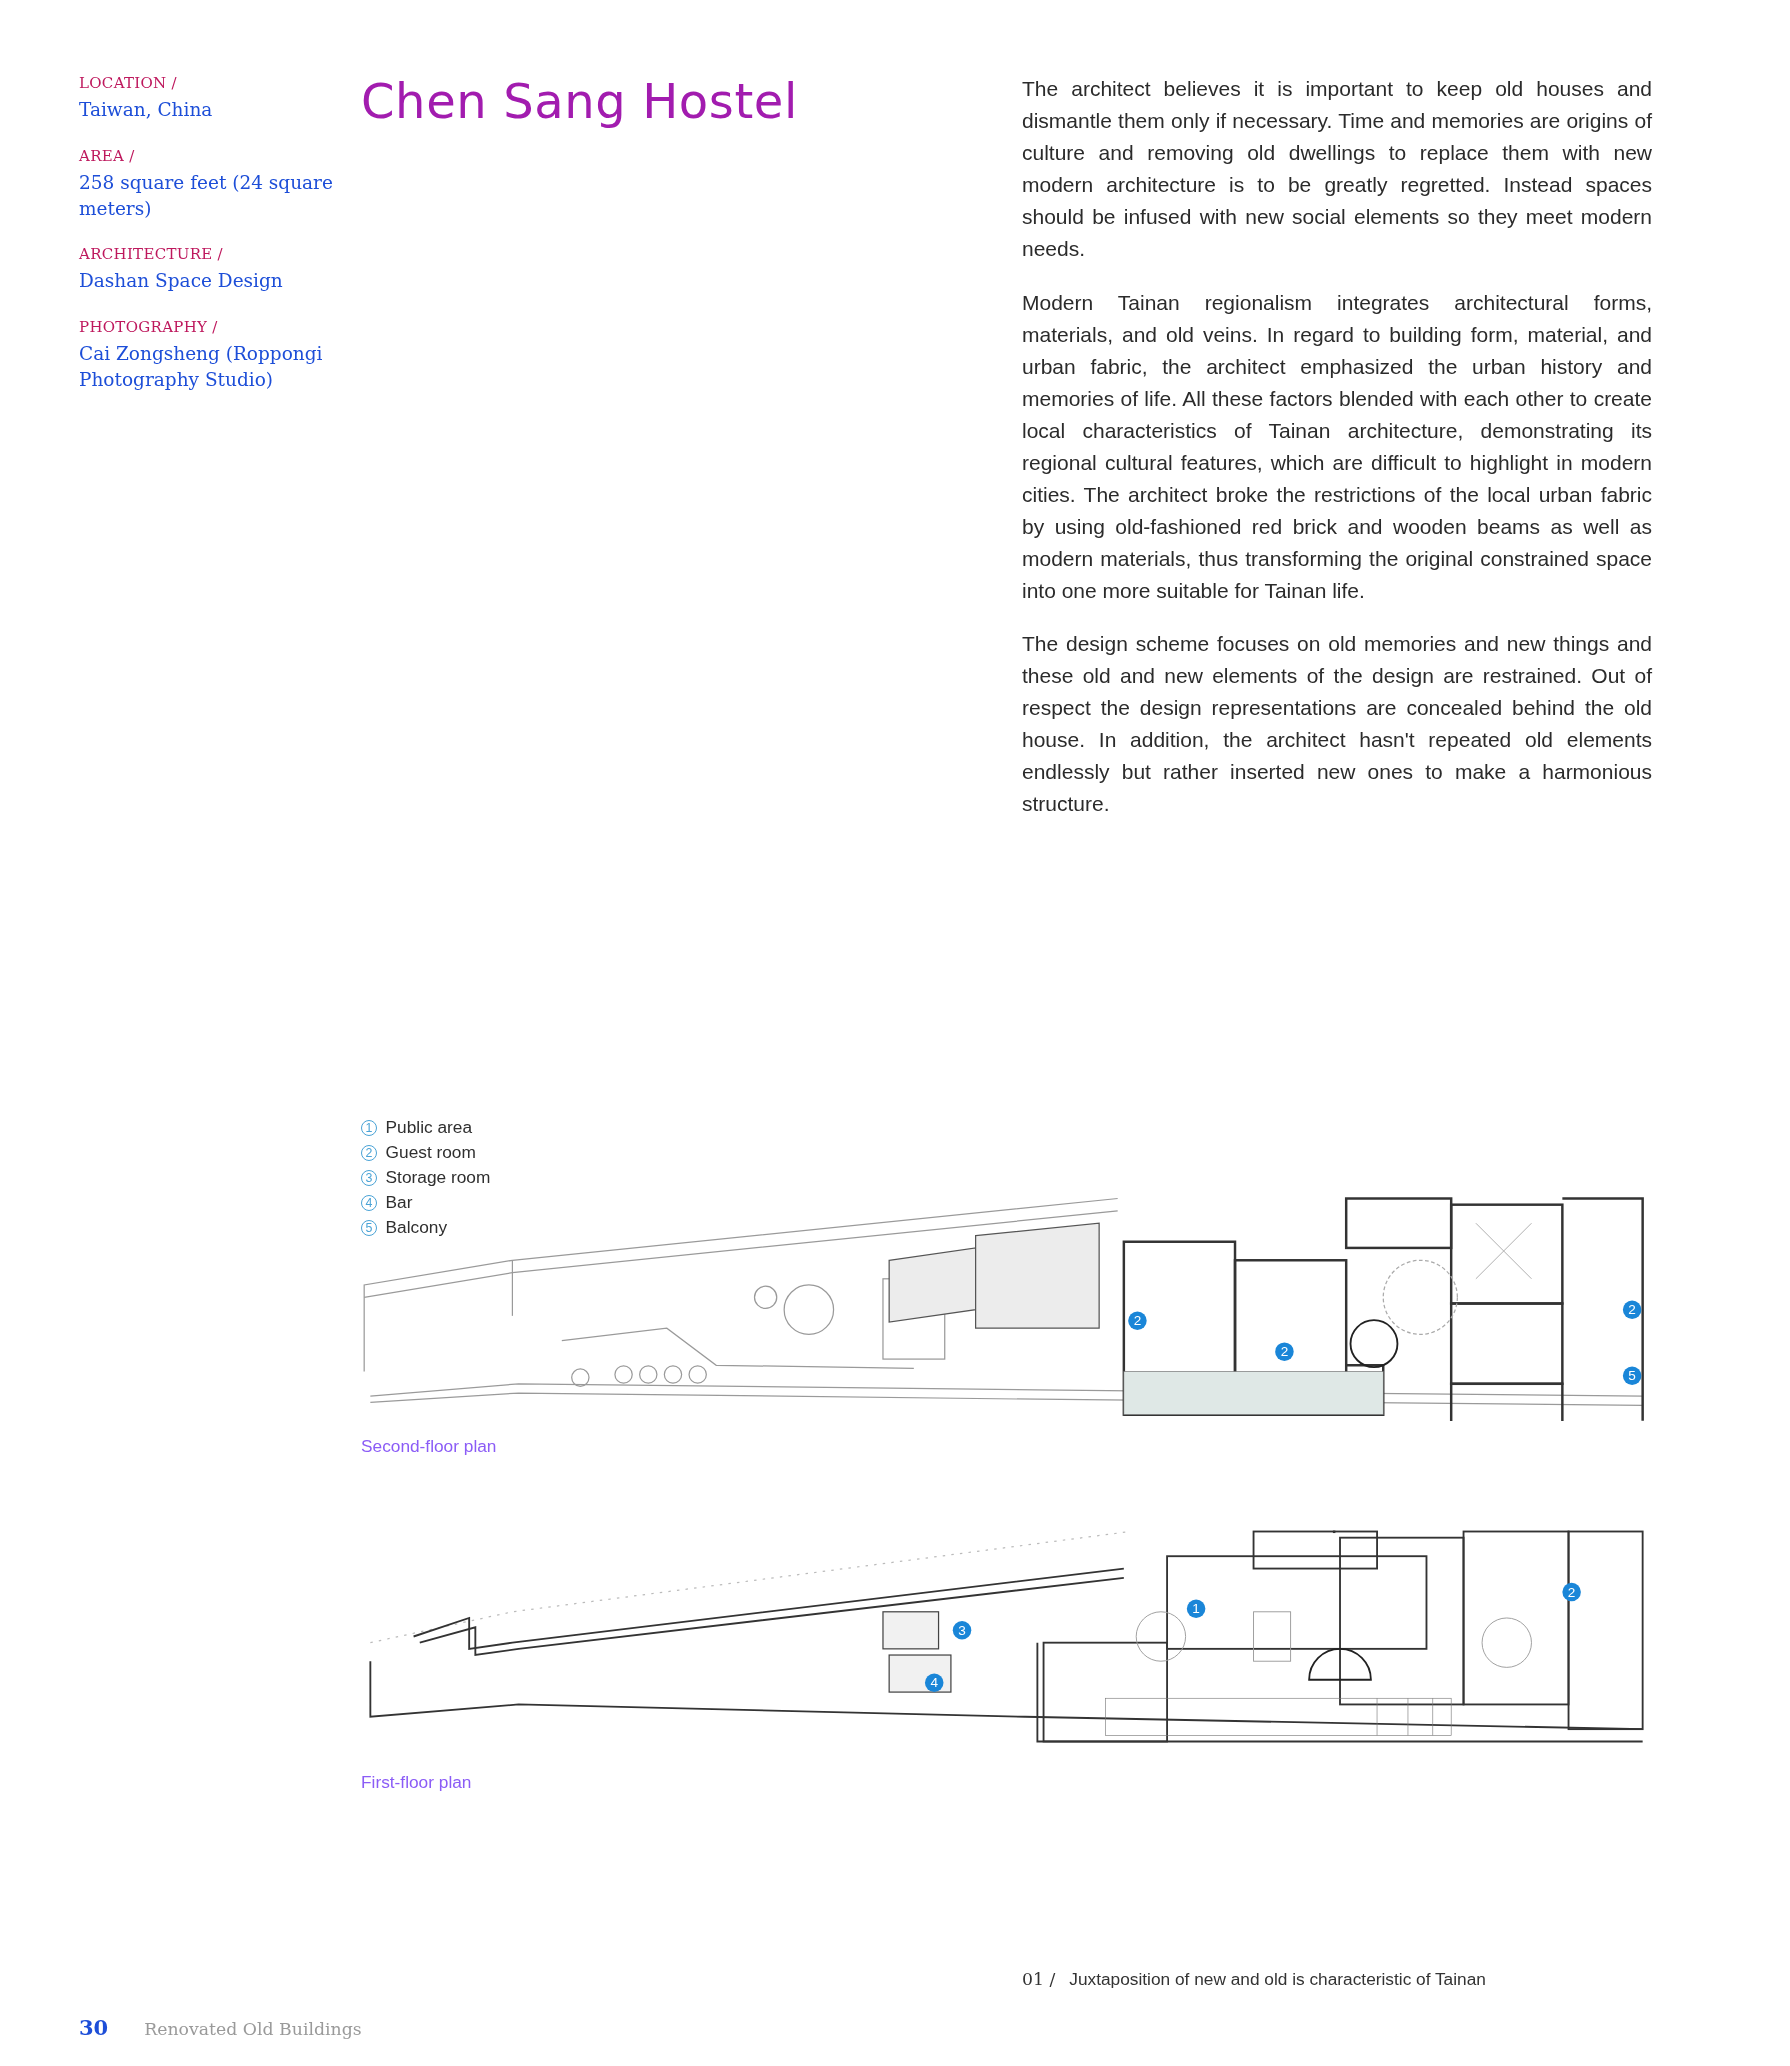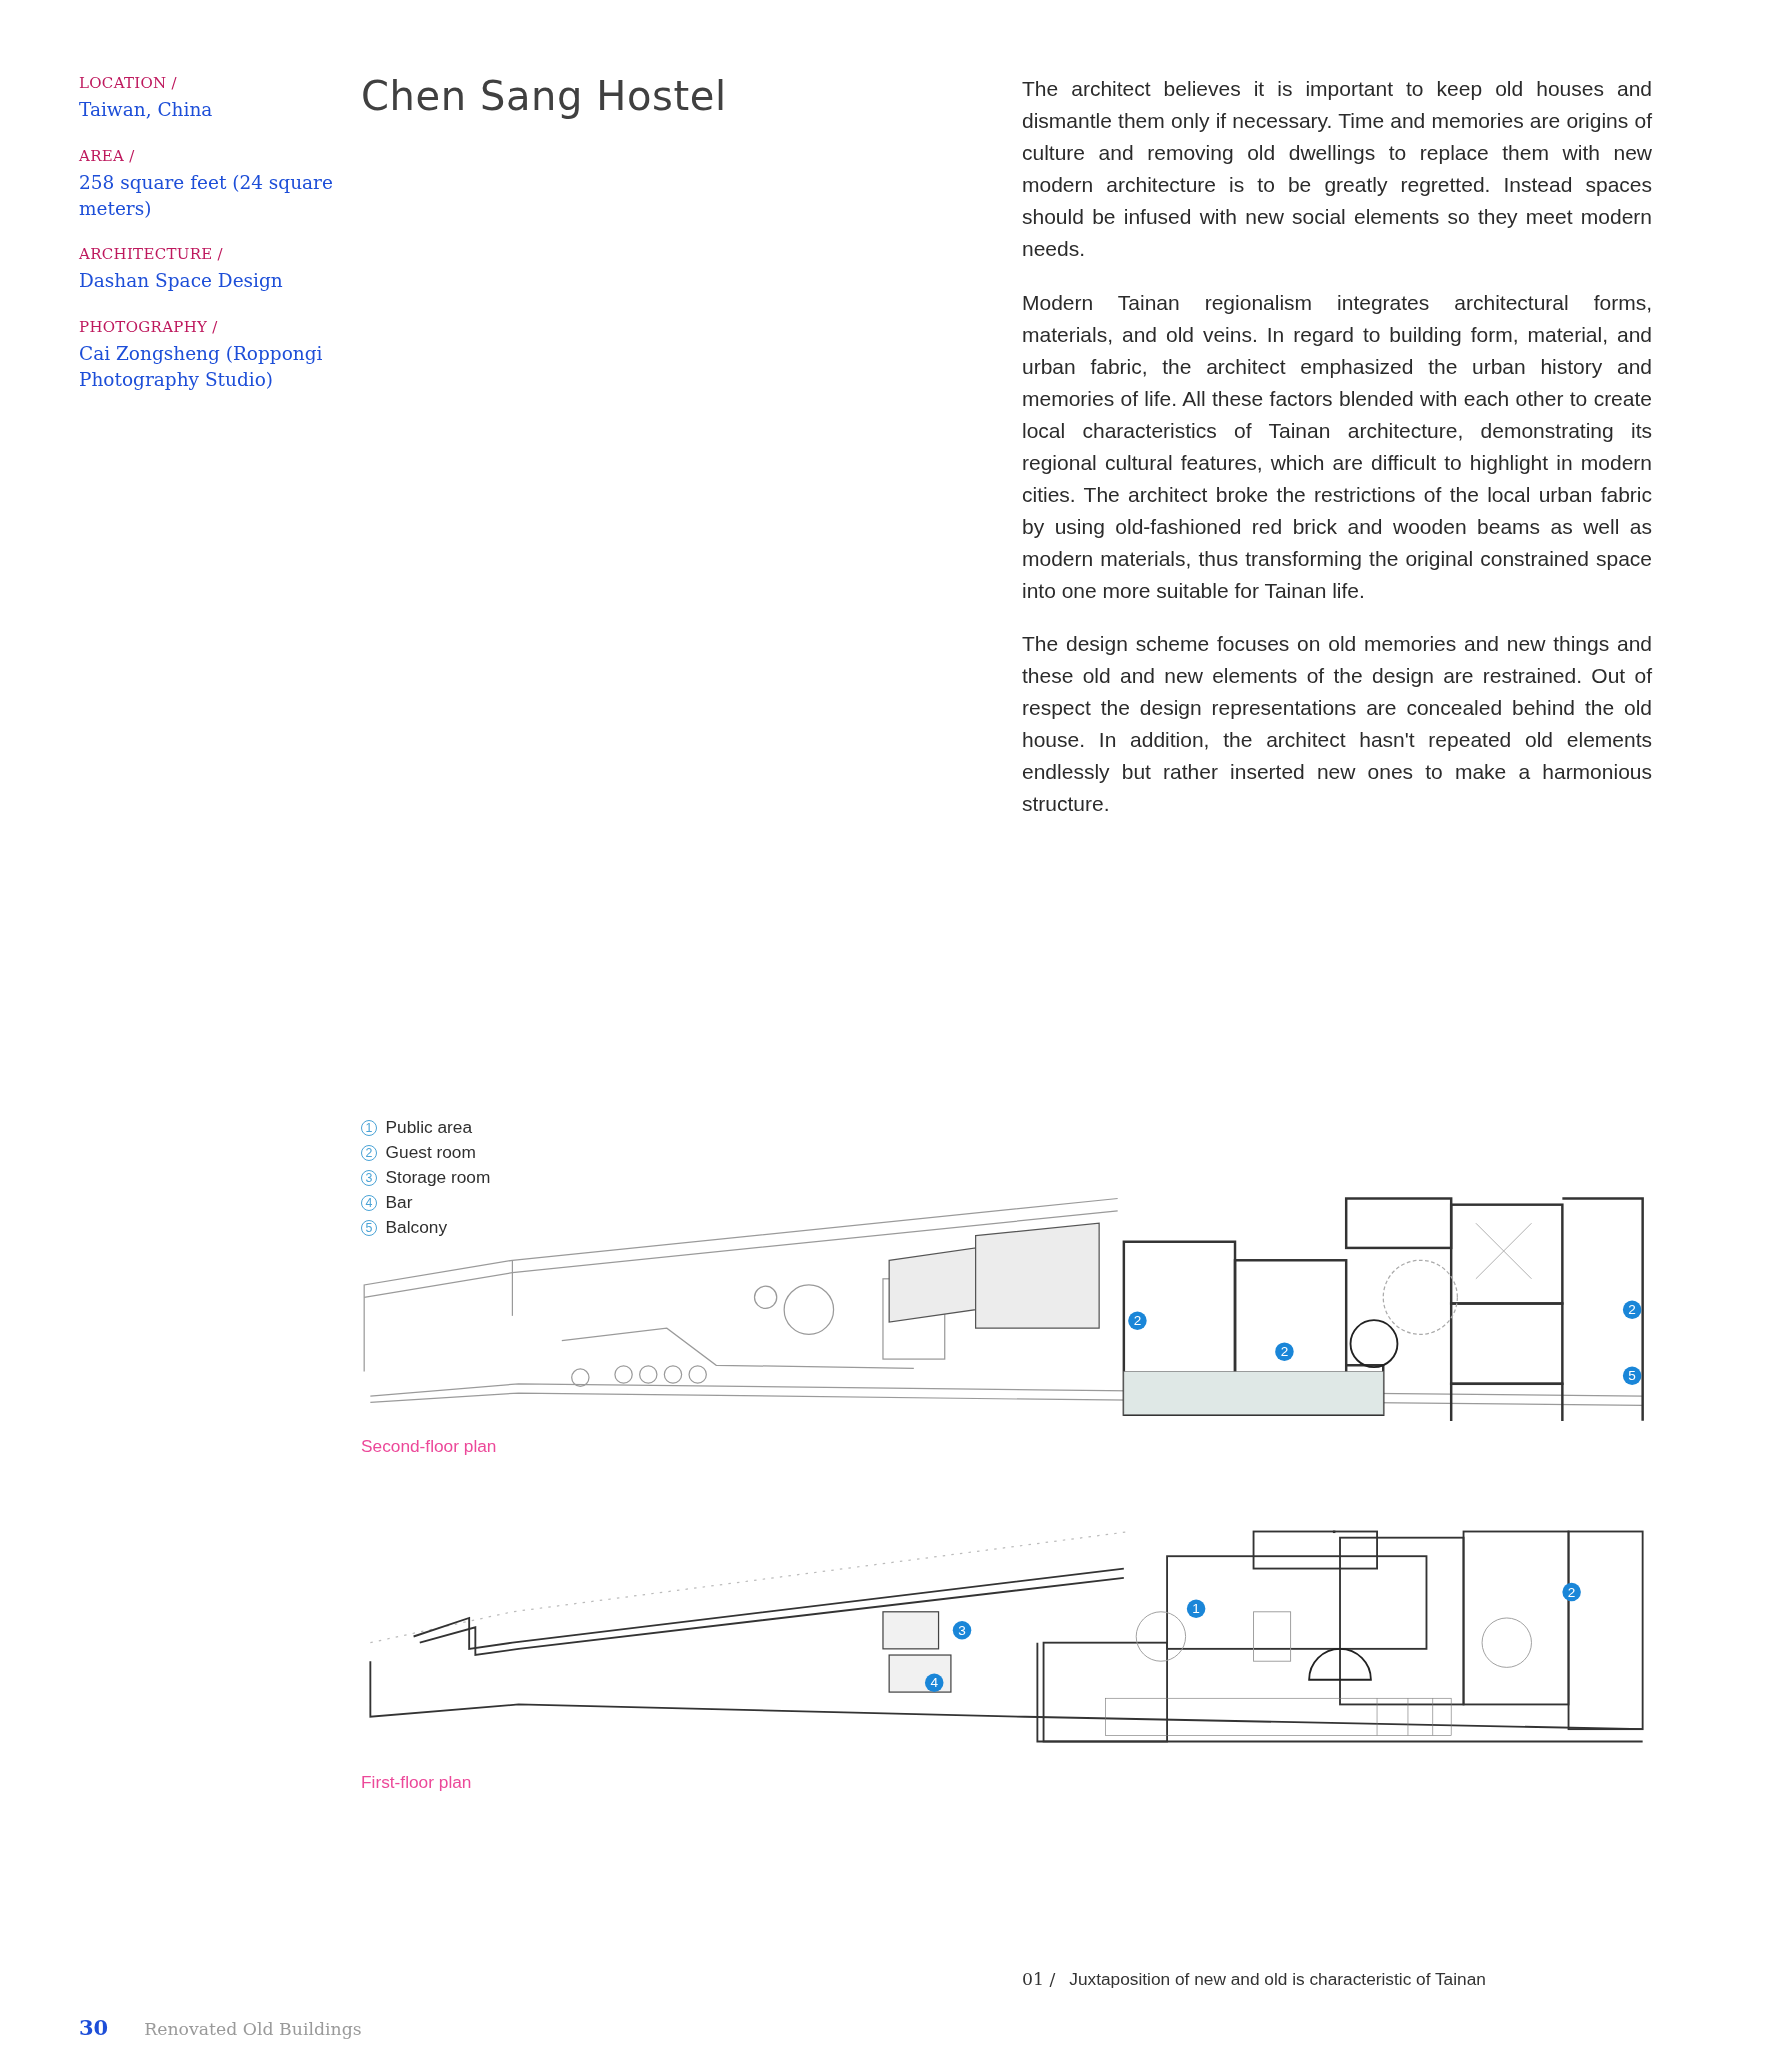--- a/index.html
+++ b/index.html
@@ -1,28 +1,28 @@
 <!DOCTYPE html>
 <html style="font-size:10px"><head>
 <meta charset="utf-8">
 <style>
   html, body { margin:0; padding:0; background:#ffffff; }
   body { width:1790px; height:2066px; position:relative; overflow:hidden; color:#231f1e; }
   .meta { position:absolute; left:79px; top:74px; width:272px; font-family:"DejaVu Serif","Liberation Serif",serif; }
   .meta .label { font-size:15px; letter-spacing:0.3px; color:#be185d; margin-top:0; }
   .meta .value { font-size:18.5px; line-height:26px; color:#1d4ed8; margin-top:5px; margin-bottom:23.5px; }
-  .title { position:absolute; left:361px; top:73px; font-family:"DejaVu Sans","Liberation Sans",sans-serif; font-size:40px; color:#404040; letter-spacing:0.6px; font-weight:normal; margin:0; }
+  .title { position:absolute; left:361px; top:73px; font-family:"DejaVu Sans","Liberation Sans",sans-serif; font-size:48px; color:#a21caf; letter-spacing:0.6px; font-weight:normal; margin:0; }
   .body-text { position:absolute; left:1022px; top:73px; width:630px; font-family:"Liberation Sans","DejaVu Sans",sans-serif; font-size:21px; line-height:32px; color:#2b2b2b; text-align:justify; }
   .body-text p { margin:0 0 21.6px 0; }
   .legend { position:absolute; left:361px; top:1115px; font-family:"Liberation Sans","DejaVu Sans",sans-serif; font-size:17.3px; color:#2f2f2f; }
   .legend .item { display:flex; align-items:center; height:25px; }
   .legend .num { width:16px; height:16px; border:1.2px solid #4aa3d6; color:#4aa3d6; border-radius:50%; font-size:12.4px; display:flex; align-items:center; justify-content:center; margin-right:8.6px; box-sizing:border-box; }
   .plan { position:absolute; left:358px; width:1297px; }
   .plan svg { display:block; }
-  .plan-caption { position:absolute; font-family:"Liberation Sans","DejaVu Sans",sans-serif; font-size:17.3px; color:#ec4899; }
+  .plan-caption { position:absolute; font-family:"Liberation Sans","DejaVu Sans",sans-serif; font-size:17.3px; color:#8b5cf6; }
   .fig-caption { position:absolute; left:1022px; top:1969px; font-family:"Liberation Sans","DejaVu Sans",sans-serif; font-size:17.3px; color:#333; }
   .fig-caption .num { font-family:"DejaVu Serif","Liberation Serif",serif; margin-right:14px; }
   .folio { position:absolute; left:79px; top:2015px; font-family:"DejaVu Serif","Liberation Serif",serif; }
   .folio .page { font-size:21px; color:#1d4ed8; margin-right:36px;font-weight:bold; }
   .folio .book { font-size:17.3px; color:#9a9a9a; }
   .badge { fill:#1a86d8; }
   .badge-text { fill:#fff; font-family:"Liberation Sans","DejaVu Sans",sans-serif; font-size:22px; text-anchor:middle; dominant-baseline:central; }
 </style>
 </head>
 <body>

